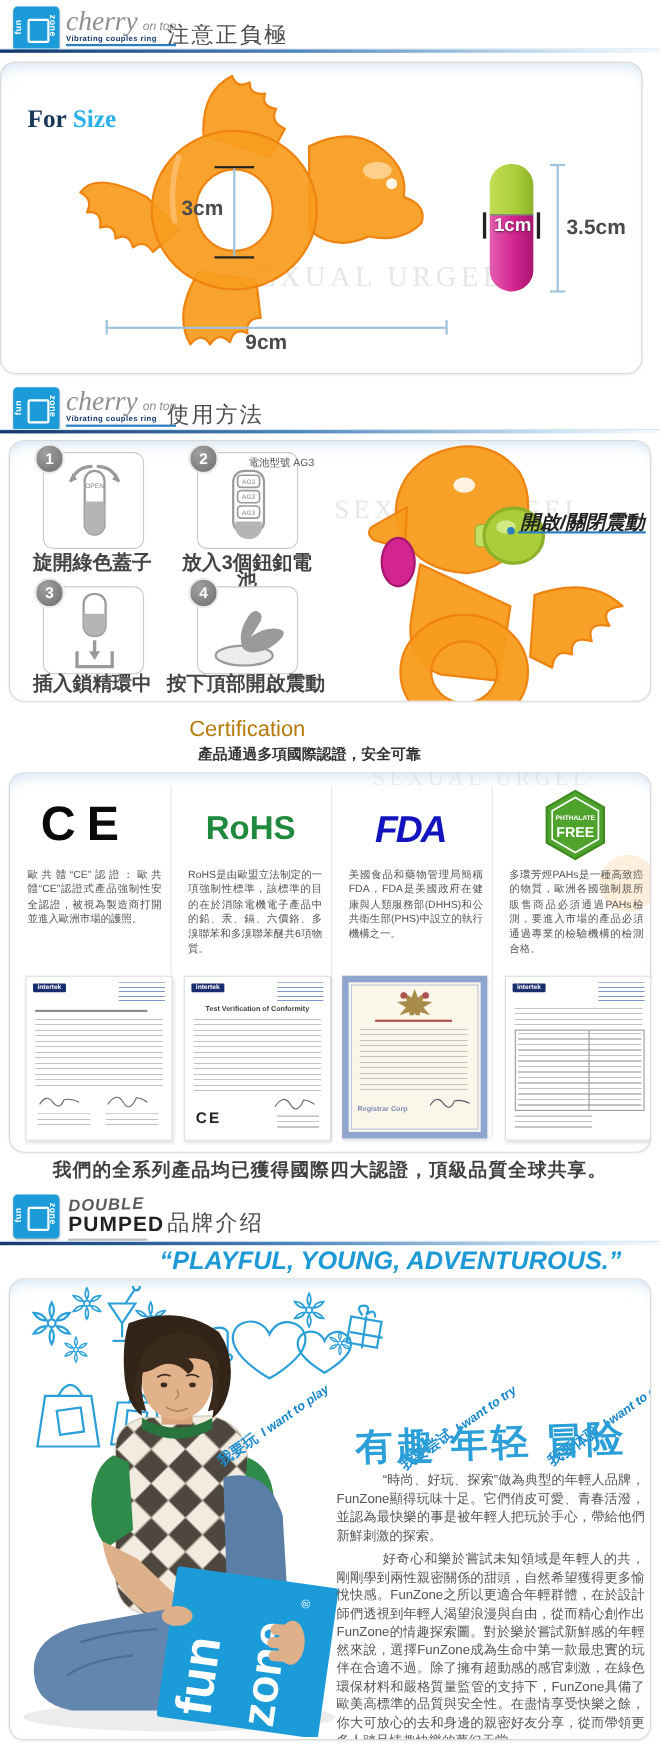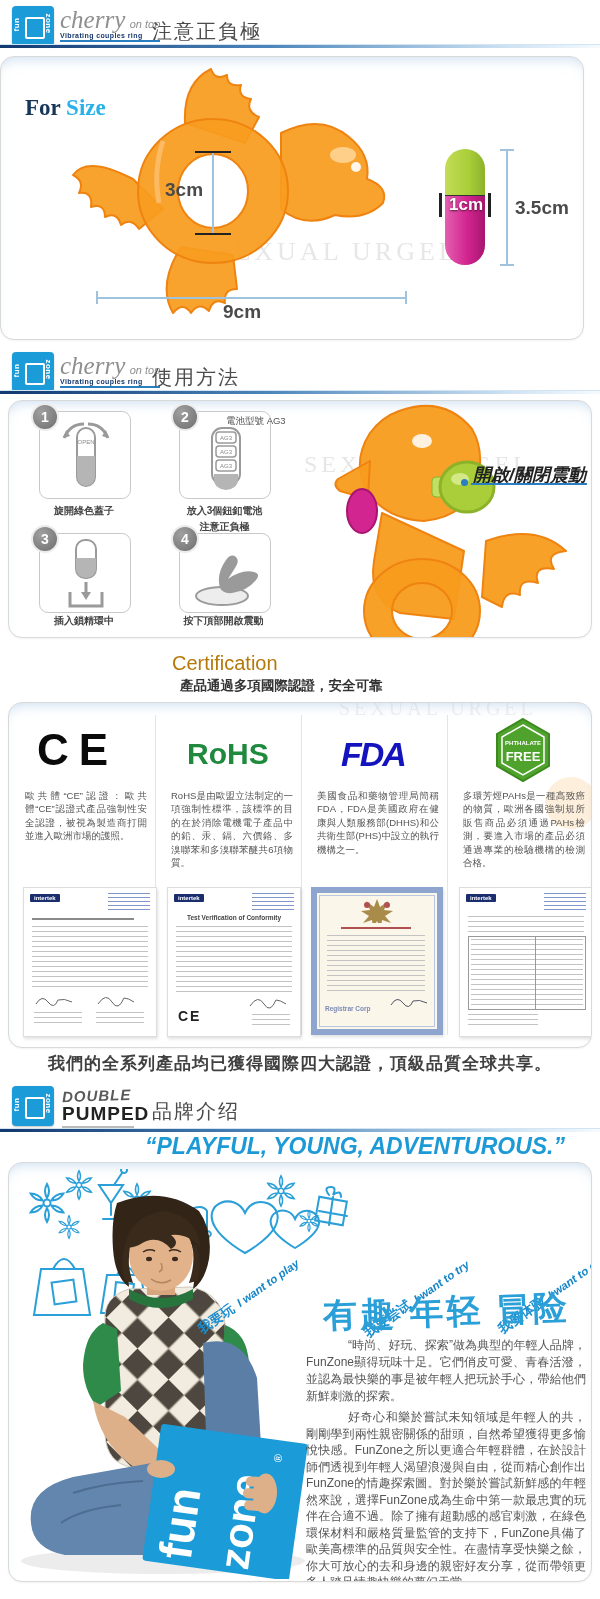--- a/index.html
+++ b/index.html
@@ -27,21 +27,21 @@
   .meas{background:#9fc3dc;}
   .meas-label{font-weight:bold;color:#4a4a4a;font-size:19px;}
   .capsule{width:40px;height:116px;border-radius:20px;overflow:hidden;box-shadow:inset -6px 0 8px rgba(0,0,0,.18);}
   .cap-top{height:46px;background:linear-gradient(to right,#c3dc55,#a9ce39 60%,#8cb22a);border-bottom:1px solid #333;}
   .cap-bot{height:70px;background:linear-gradient(to right,#e45fb0,#d2258f 55%,#a81570);}
   .tick{background:#222;}
   .lbl-1cm{color:#fff;font-weight:bold;font-size:17px;text-shadow:0 1px 2px rgba(0,0,0,.6);}
   
   .step-box{width:90px;height:86px;border:1px solid #c9c9c9;border-radius:9px;background:#fff;}
   .step-num{width:24px;height:24px;border-radius:50%;background:radial-gradient(circle at 35% 30%,#a0a0a0,#6e6e6e);border:2px solid #ececec;color:#fff;font-weight:bold;font-size:14px;display:flex;align-items:center;justify-content:center;}
-  .step-cap{font-size:10px;font-weight:bold;color:#444;text-align:center;line-height:16px;}
+  .step-cap{font-size:18px;font-weight:bold;color:#444;text-align:center;line-height:16px;}
   .batt-lbl{font-size:9.5px;color:#555;}
   .callout{font-size:18px;color:#222;font-weight:bold;font-style:italic;}
   .callout-line{height:2px;background:#2a7fc0;}
   .callout-dot{width:7px;height:7px;border-radius:50%;background:#2a7fc0;}
   
   .cert-zh{font-size:38px;font-weight:bold;color:#fdfdfd;letter-spacing:3px;text-shadow:2px 3px 3px #a8a8a8,-1px -1px 0 #e2e2e2;}
   .cert-en{font-size:20px;color:#b5790a;}
   .cert-sub{font-size:13.5px;font-weight:bold;color:#333;}
   .vdiv{width:1px;background:#e4e4e4;}
   .ce-logo{font-size:44px;font-weight:bold;color:#0a0a0a;letter-spacing:10px;}

